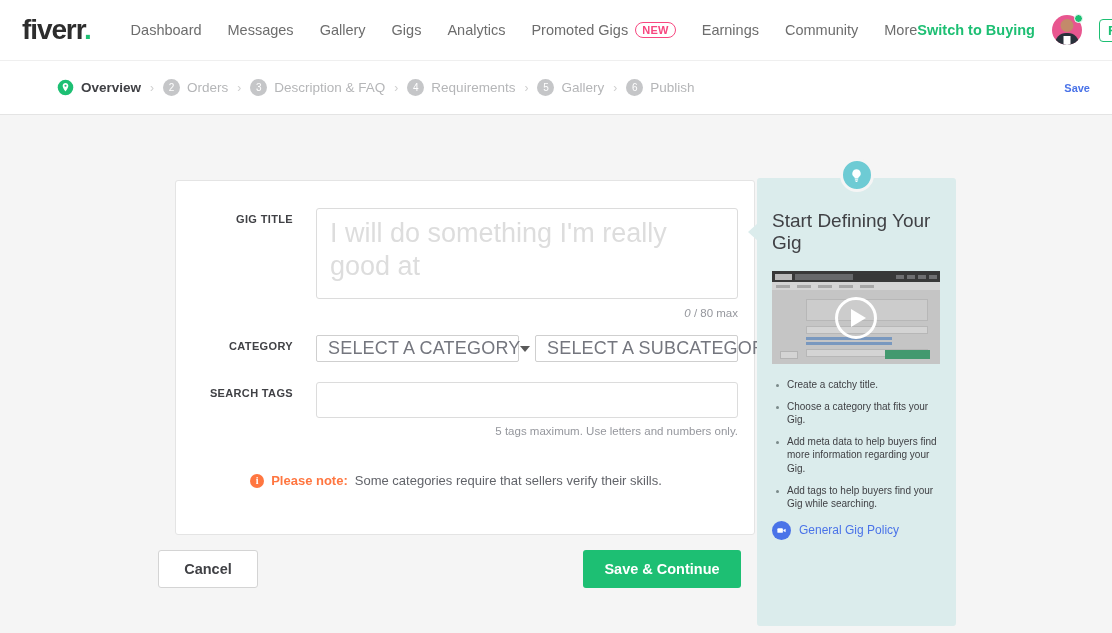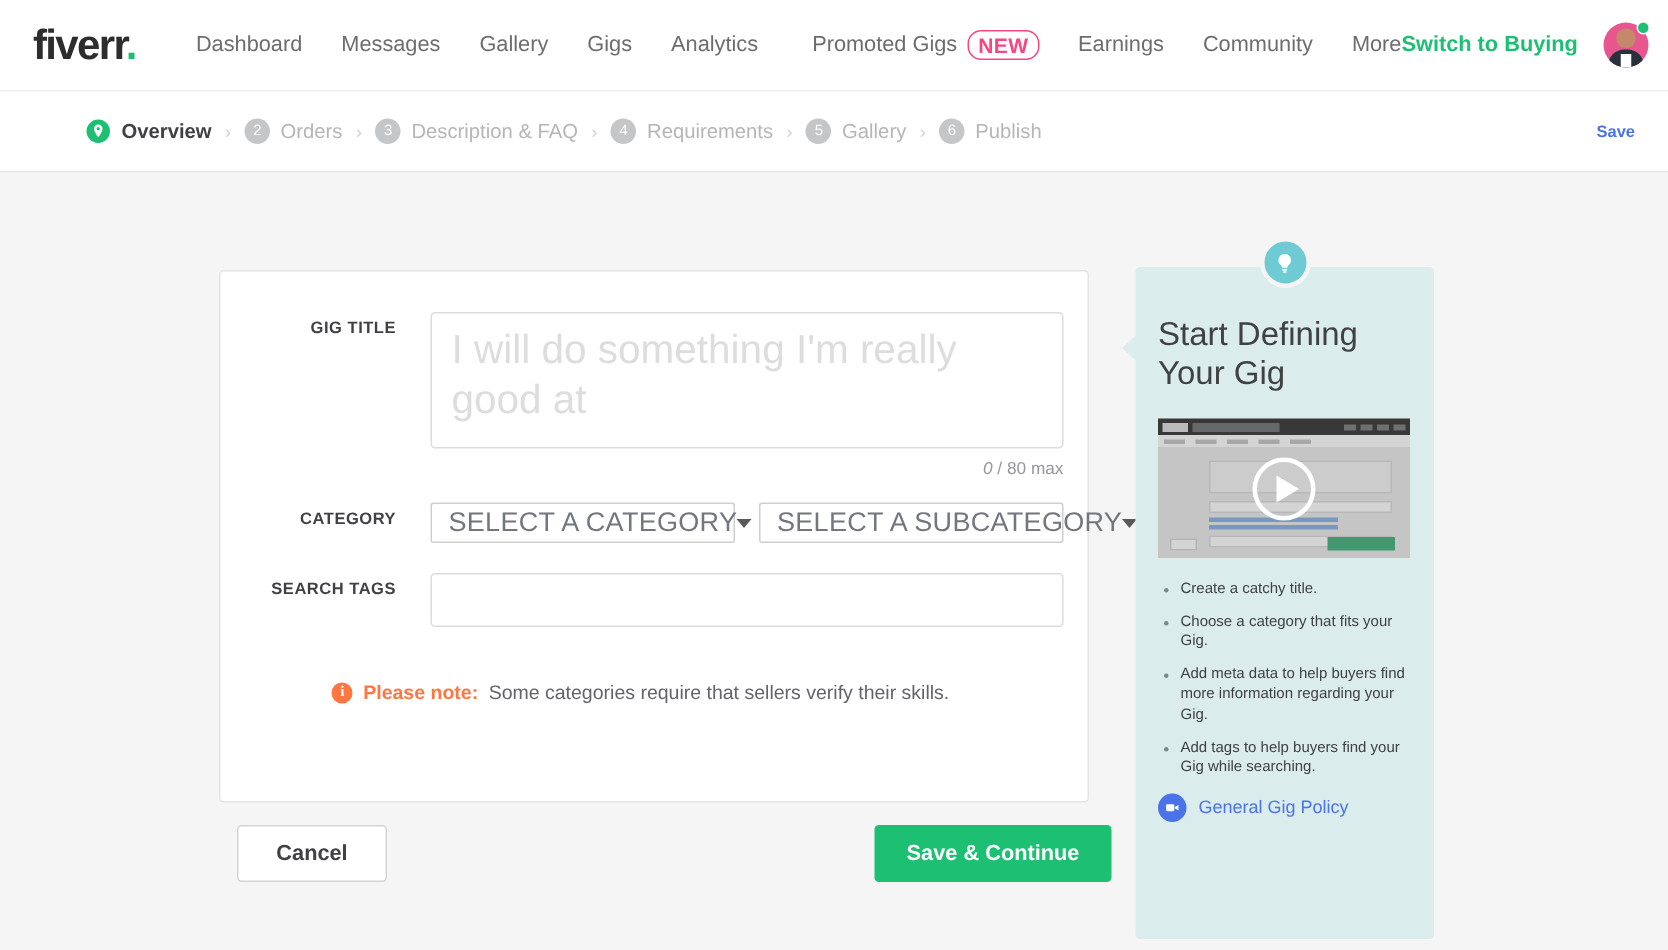--- a/index.html
+++ b/index.html
@@ -30,25 +30,25 @@
   }
   .logo .dot { color: #1dbf73; }
 
   .nav-links { display: flex; align-items: center; gap: 26px; }
   .nav-link {
     font-size: 14.5px;
     color: #6d6d6d;
     white-space: nowrap;
     cursor: pointer;
   }
-  .nav-link.promoted { display: flex; align-items: center; gap: 7px; margin-left: 10px; }
+  .nav-link.promoted { display: flex; align-items: center; gap: 7px; }
   .badge-new {
     border: 1px solid #f74780;
     color: #f74780;
-    font-size: 14px;
+    font-size: 11px;
     font-weight: bold;
     border-radius: 9px;
     padding: 2px 6px 1.5px;
     letter-spacing: .3px;
     line-height: 1;
   }
 
   .nav-right {
     margin-left: auto;
     display: flex;
@@ -142,21 +142,21 @@
 
   
   .main {
     position: relative;
     height: 518px;
     background: #f5f5f5;
   }
 
   .card {
     position: absolute;
-    left: 146px; top: 65px;
+    left: 175px; top: 65px;
     width: 580px; height: 355px;
     background: #fff;
     border: 1px solid #e4e4e4;
     border-radius: 3px;
   }
 
   .row { display: flex; align-items: flex-start; }
   .field-label {
     width: 140px;
     text-align: right;
@@ -285,21 +285,21 @@
     position: absolute;
     left: 50%; top: -20px;
     transform: translateX(-50%);
     width: 34px; height: 34px;
     border-radius: 50%;
     background: #6ecbd4;
     border: 3px solid #f5f5f5;
     display: flex; align-items: center; justify-content: center;
   }
   .tip-title {
-    font-size: 22px;
+    font-size: 19px;
     color: #404145;
     font-weight: normal;
     margin: 0 0 17px 0;
   }
   .thumb {
     position: relative;
     width: 168px; height: 93px;
     background: #8e8e8e;
     overflow: hidden;
   }
@@ -504,20 +504,21 @@
           <span class="select-text">SELECT A SUBCATEGORY</span>
           <span class="caret"></span>
         </div>
       </div>
     </div>
 
     <div class="row row-tags">
       <div class="field-label">SEARCH TAGS</div>
       <input class="tags-input" type="text" value="" style="">
     </div>
+    <div class="tags-hint">5 tags maximum. Use letters and numbers only.</div>
 
     <div class="note">
       <span class="note-icon">i</span>
       <span class="note-strong">Please note:</span>
       <span class="note-text">Some categories require that sellers verify their skills.</span>
     </div>
 
   </div>
 
   <div class="tip">

